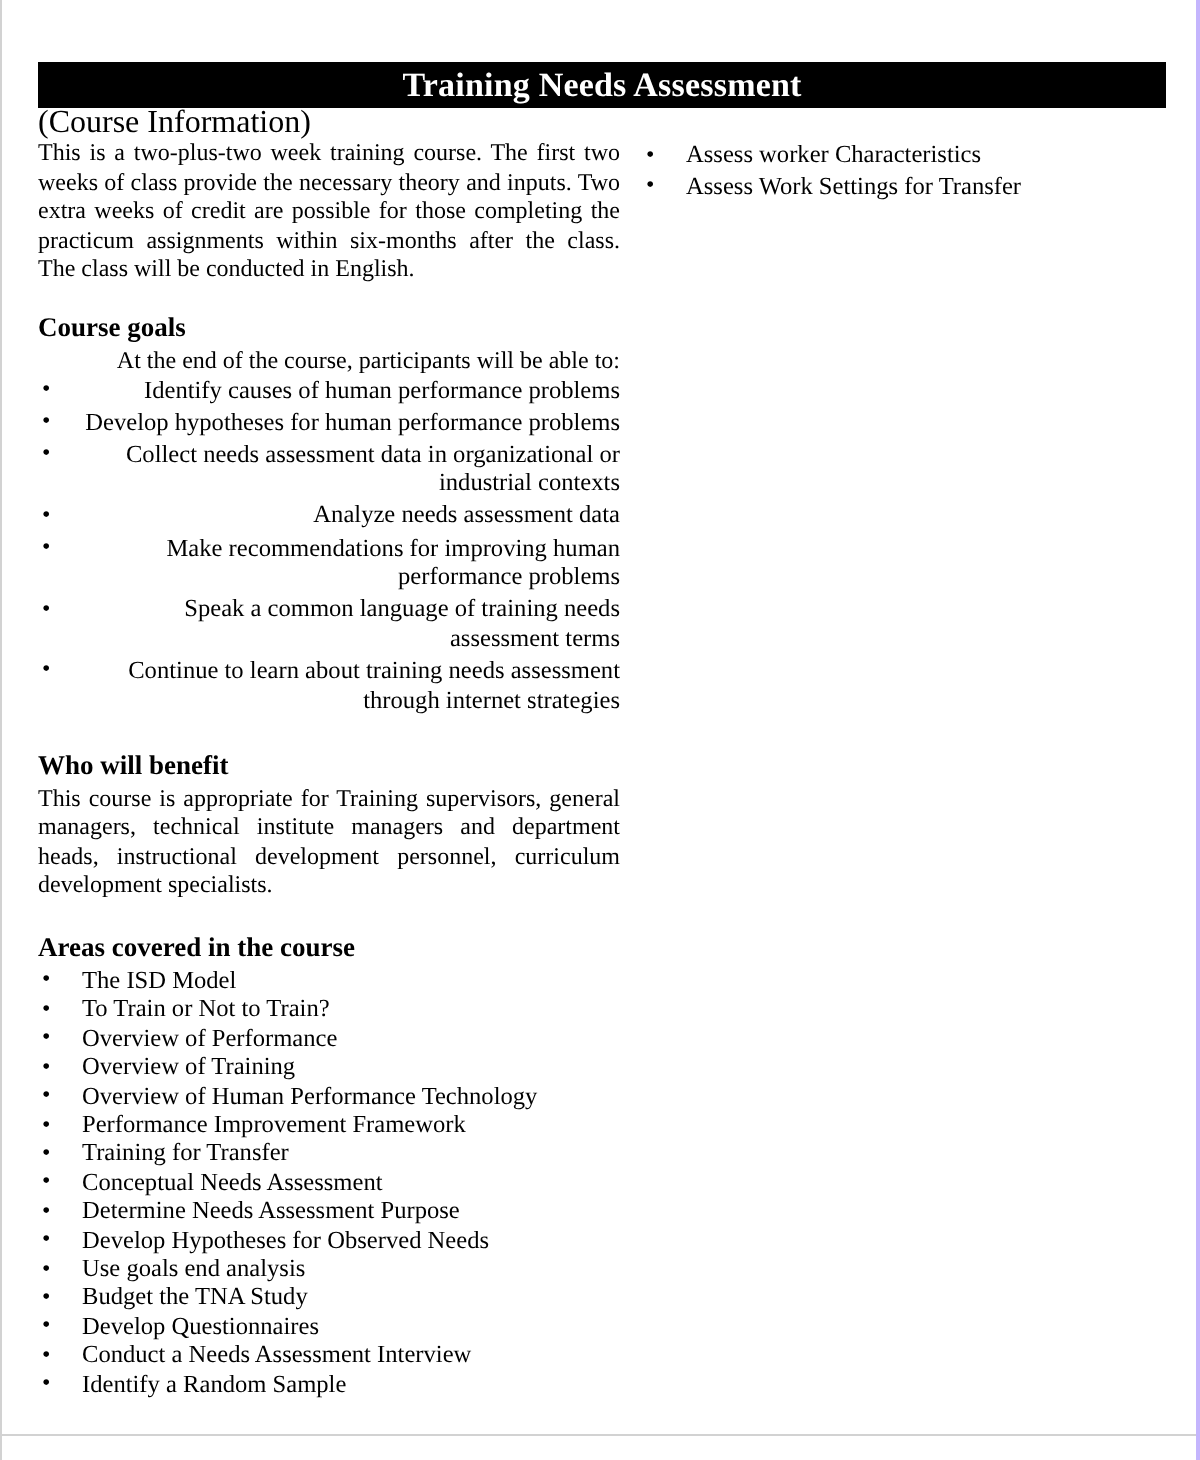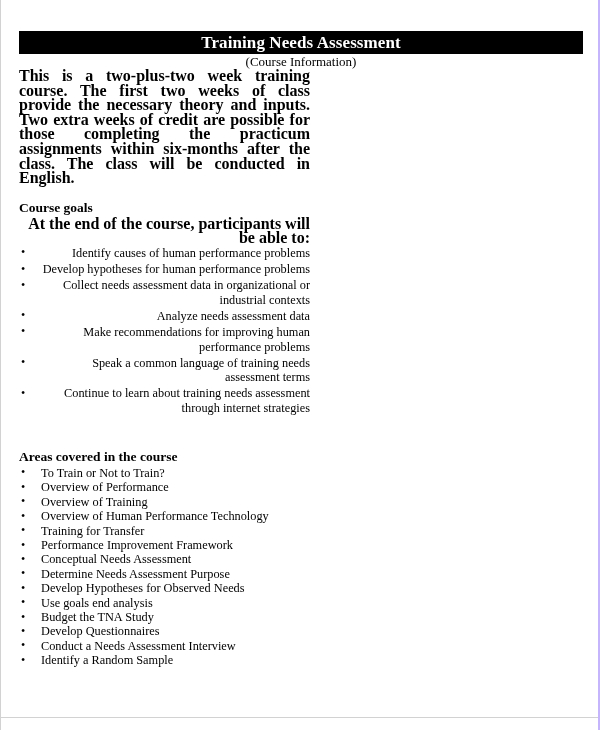--- a/index.html
+++ b/index.html
@@ -59,22 +59,21 @@
     line-height: 23px;
     letter-spacing: 0.1px;
     white-space: nowrap;
   }
 
   .subtitle {
     position: absolute;
     left: 18px;
     top: 54px;
     width: 564px;
-    text-align: center;
-    font-size: 13px;
+    font-size: 16px;
     line-height: 15px;
   }
 
   
   .col-left {
     position: absolute;
     left: 18px;
     top: 69px;
     width: 291px;
   }
@@ -88,25 +87,24 @@
 
   h2.section-heading {
     margin: 0 0 1px 0;
     font-size: 13.5px;
     line-height: 16px;
     font-weight: bold;
   }
 
   p.para {
     margin: 0;
-    font-size: 16px;
+    font-size: 12px;
     line-height: 14.6px;
     text-align: justify;
     text-justify: inter-word;
-    font-weight: bold;
   }
 
   p.para.lead {
     text-align: right;
   }
   .spacer-md { height: 14px; }
   .spacer-lg { height: 16px; }
 
   ul.bullets {
     list-style: none;
@@ -174,42 +172,53 @@
             <li>Collect needs assessment data in organizational or industrial contexts</li>
             <li>Analyze needs assessment data</li>
             <li>Make recommendations for improving human performance problems</li>
             <li>Speak a common language of training needs assessment terms</li>
             <li>Continue to learn about training needs assessment through internet strategies</li>
           </ul>
       </section>
 
       <div class="spacer-lg"></div>
 
+      <section>
+        <h2 class="section-heading">Who will benefit</h2>
+        <p class="para">This course is appropriate for Training supervisors, general managers, technical institute managers and department heads, instructional development personnel, curriculum development specialists.</p>
+      </section>
 
       <div class="spacer-lg"></div>
 
       <section>
         <h2 class="section-heading">Areas covered in the course</h2>
         <ul class="bullets tight">
+            <li>The ISD Model</li>
             <li>To Train or Not to Train?</li>
             <li>Overview of Performance</li>
             <li>Overview of Training</li>
             <li>Overview of Human Performance Technology</li>
+            <li>Performance Improvement Framework</li>
             <li>Training for Transfer</li>
-            <li>Performance Improvement Framework</li>
             <li>Conceptual Needs Assessment</li>
             <li>Determine Needs Assessment Purpose</li>
             <li>Develop Hypotheses for Observed Needs</li>
             <li>Use goals end analysis</li>
             <li>Budget the TNA Study</li>
             <li>Develop Questionnaires</li>
             <li>Conduct a Needs Assessment Interview</li>
             <li>Identify a Random Sample</li>
           </ul>
       </section>
 
     </div>
 
+    <div class="col-right">
+      <ul class="bullets right-col">
+          <li>Assess worker Characteristics</li>
+          <li>Assess Work Settings for Transfer</li>
+        </ul>
+    </div>
 
   </div>
 
   <div class="bottom-rule"></div>
 </div>
 
 </body></html>

